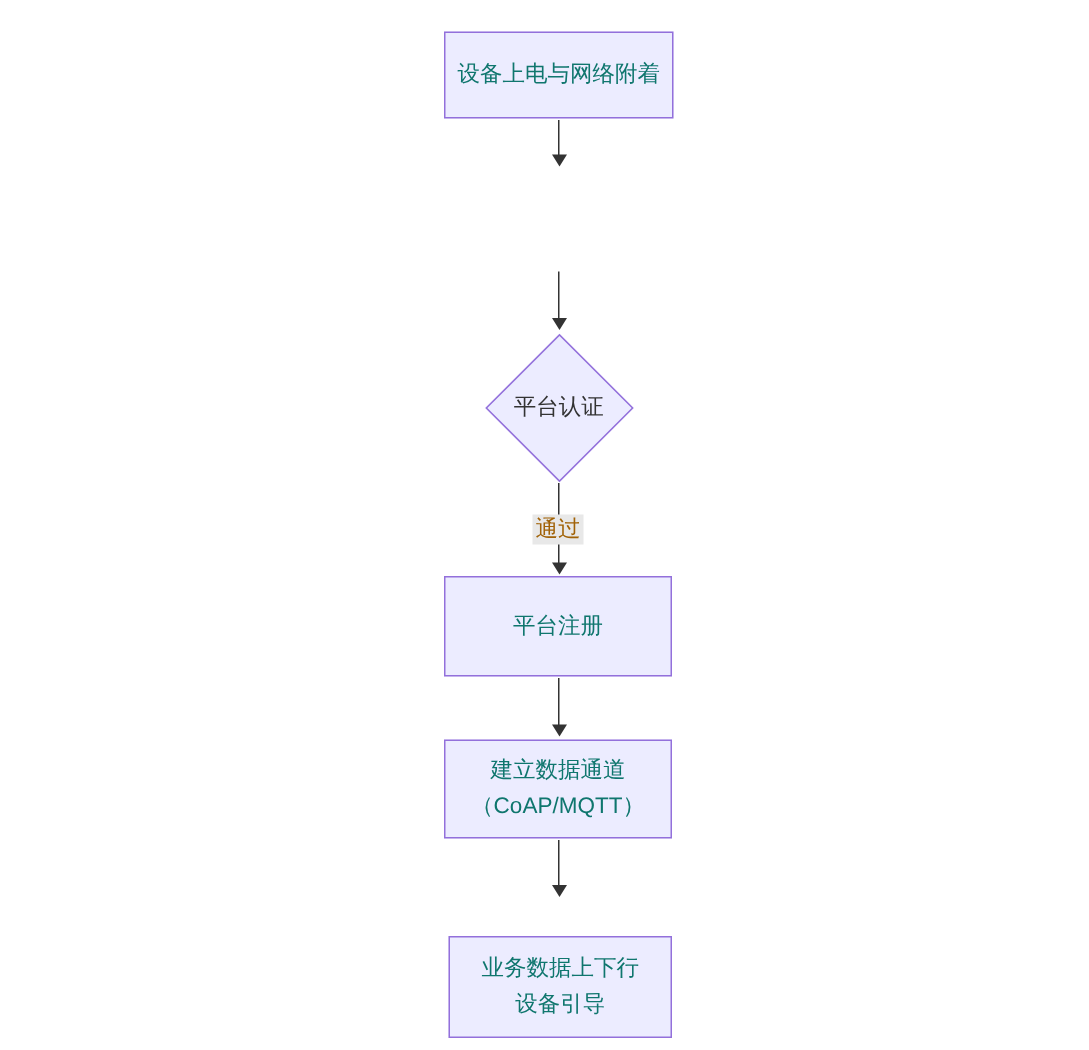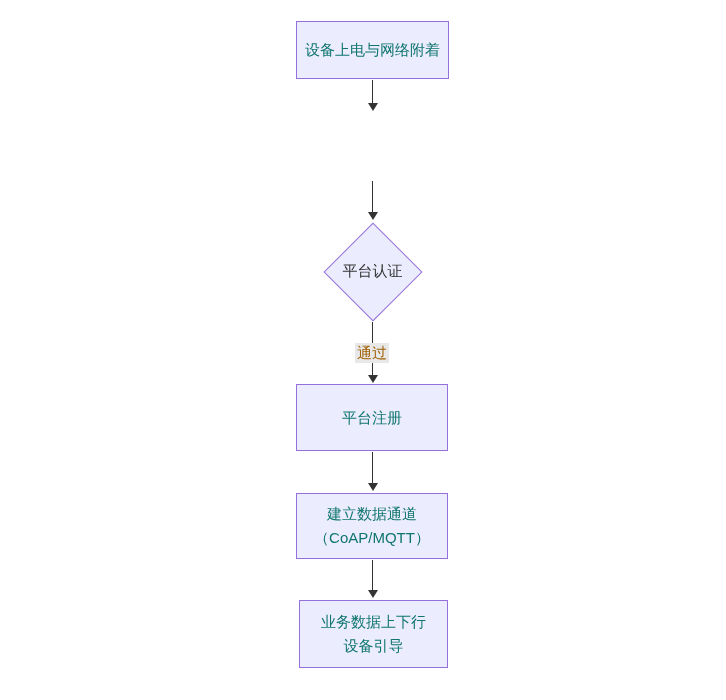--- a/index.html
+++ b/index.html
@@ -135,18 +135,18 @@
   <div class="node" style="left:296px; top:493px; width:152px; height:66px;">
     <span>建立数据通道</span>
     <span>（CoAP/MQTT）</span>
   </div>
 
   <div class="edge" style="left:367px; top:560px; height:38px;">
     <div class="edge-line"></div>
     <div class="edge-arrowhead"></div>
   </div>
 
-  <div class="node" style="left:299px; top:600px; width:149px; height:68px;">
+  <div class="node" style="left:299px; top:624px; width:149px; height:68px;">
     <span>业务数据上下行</span>
     <span>设备引导</span>
   </div>
 
 </div>
 
 </body></html>

